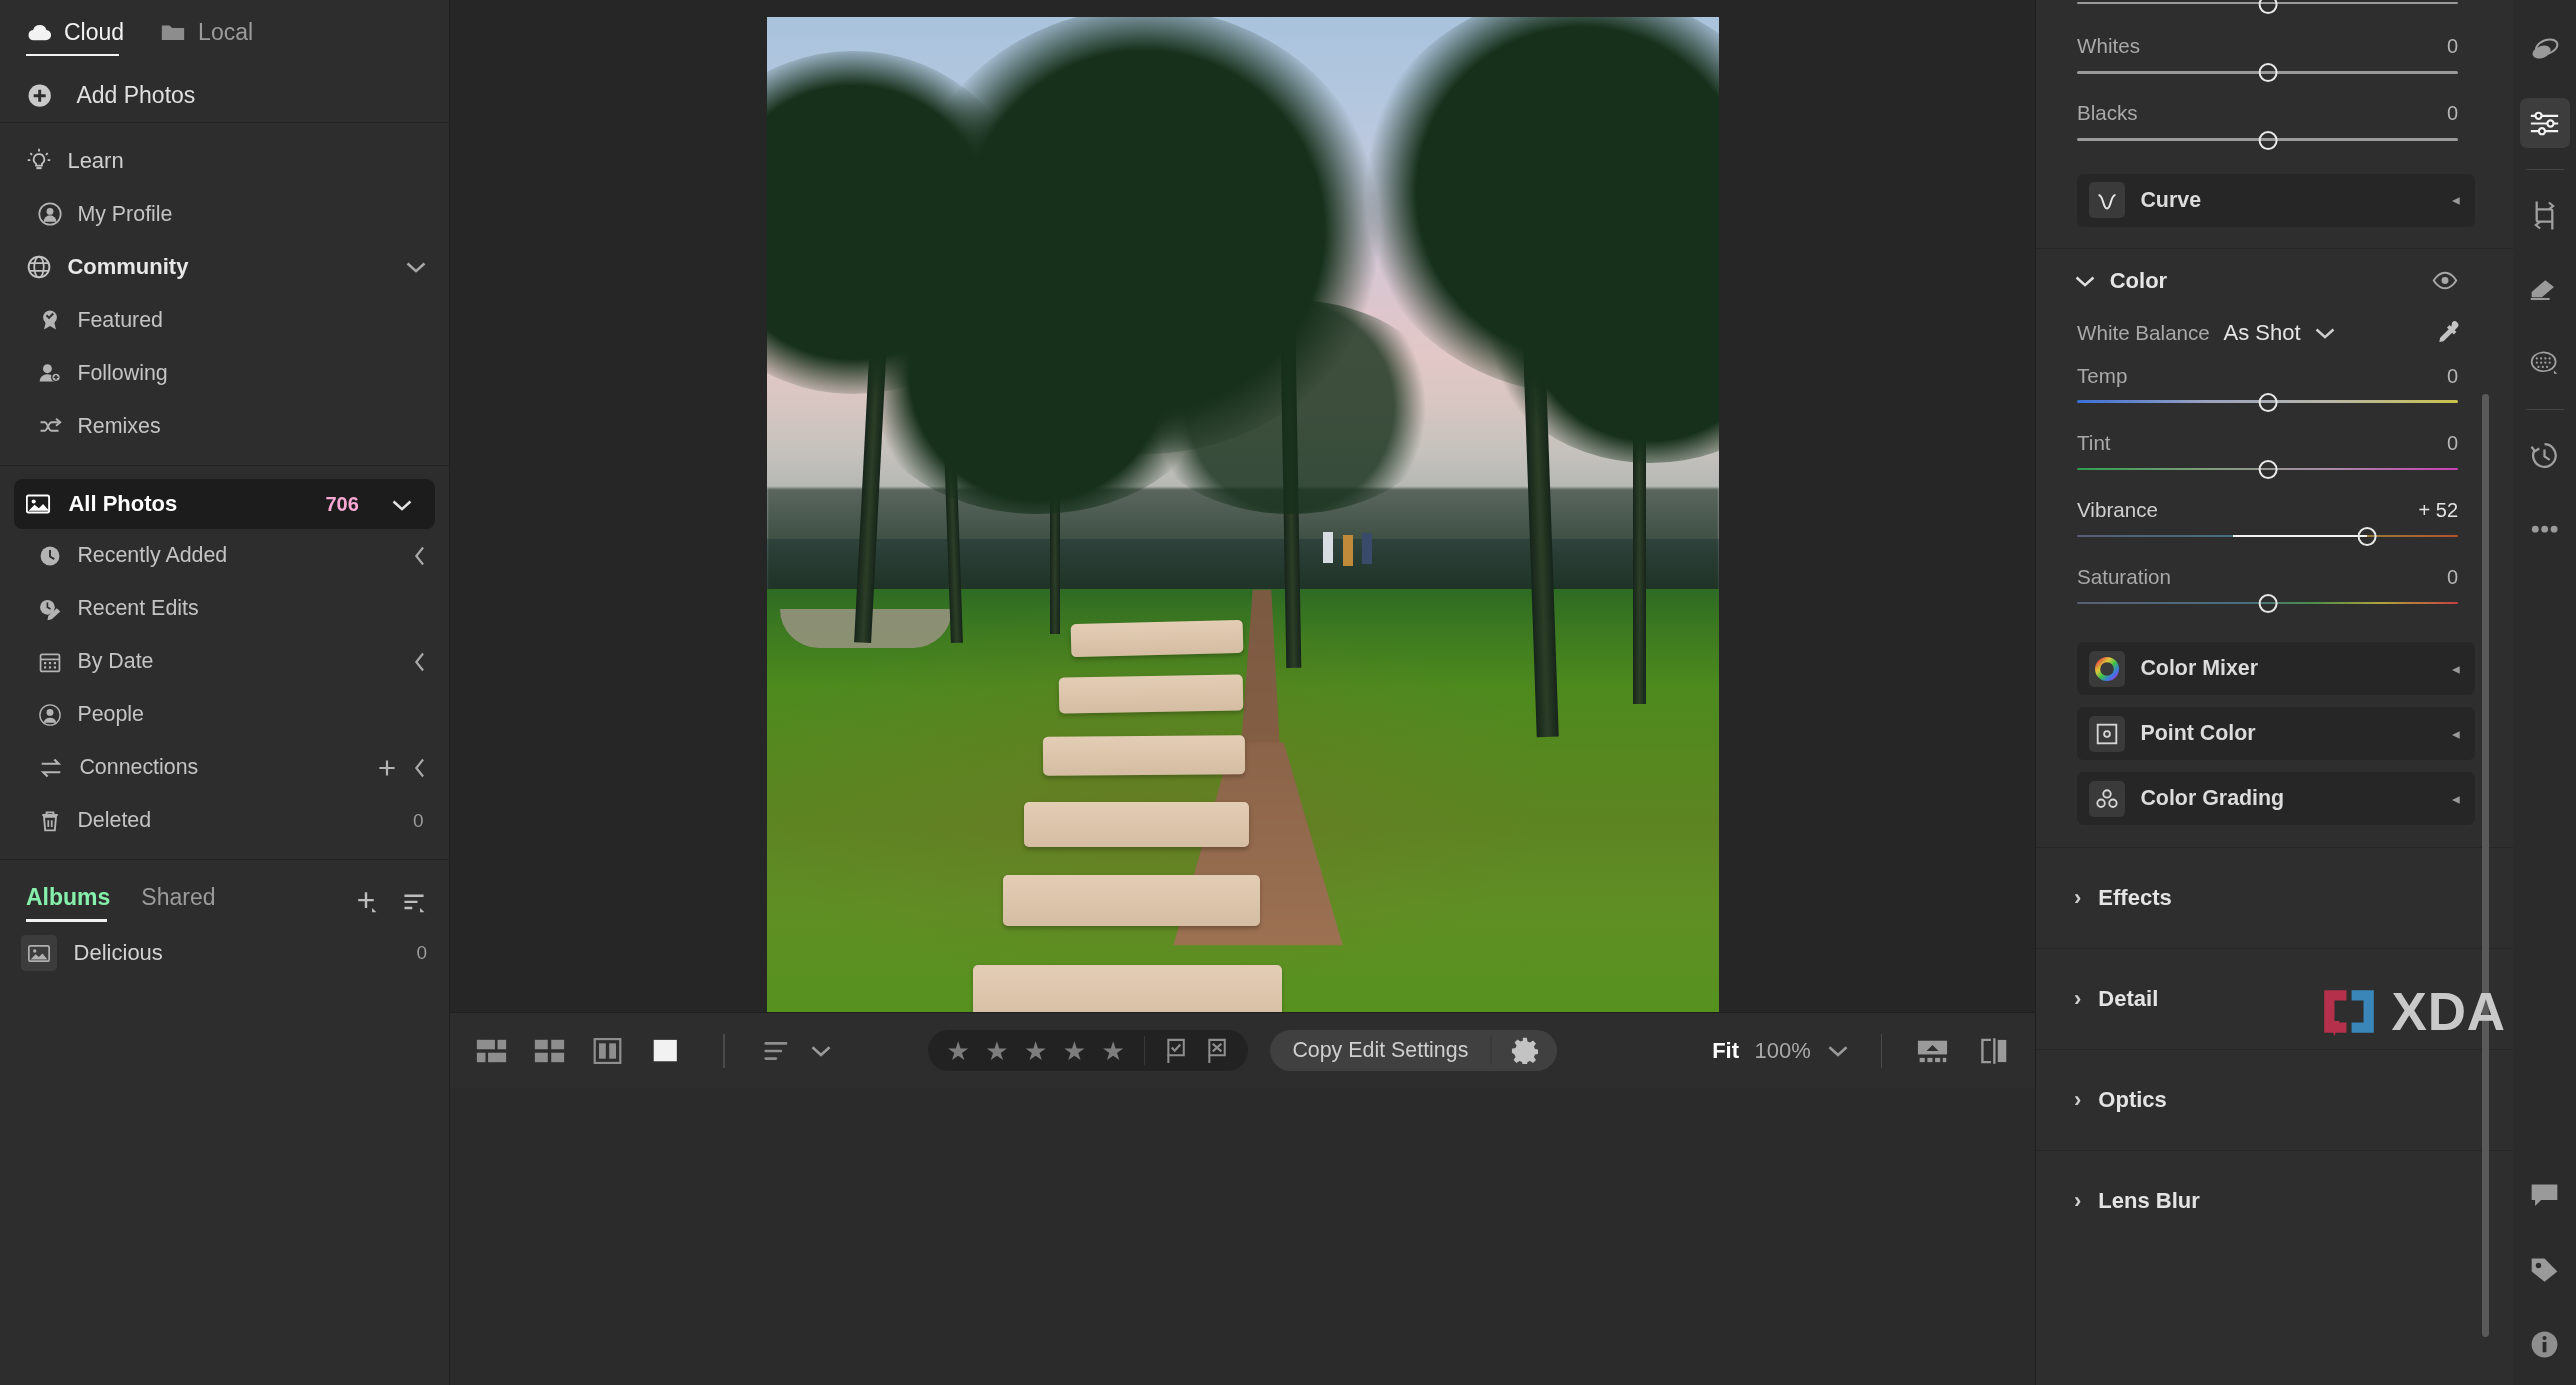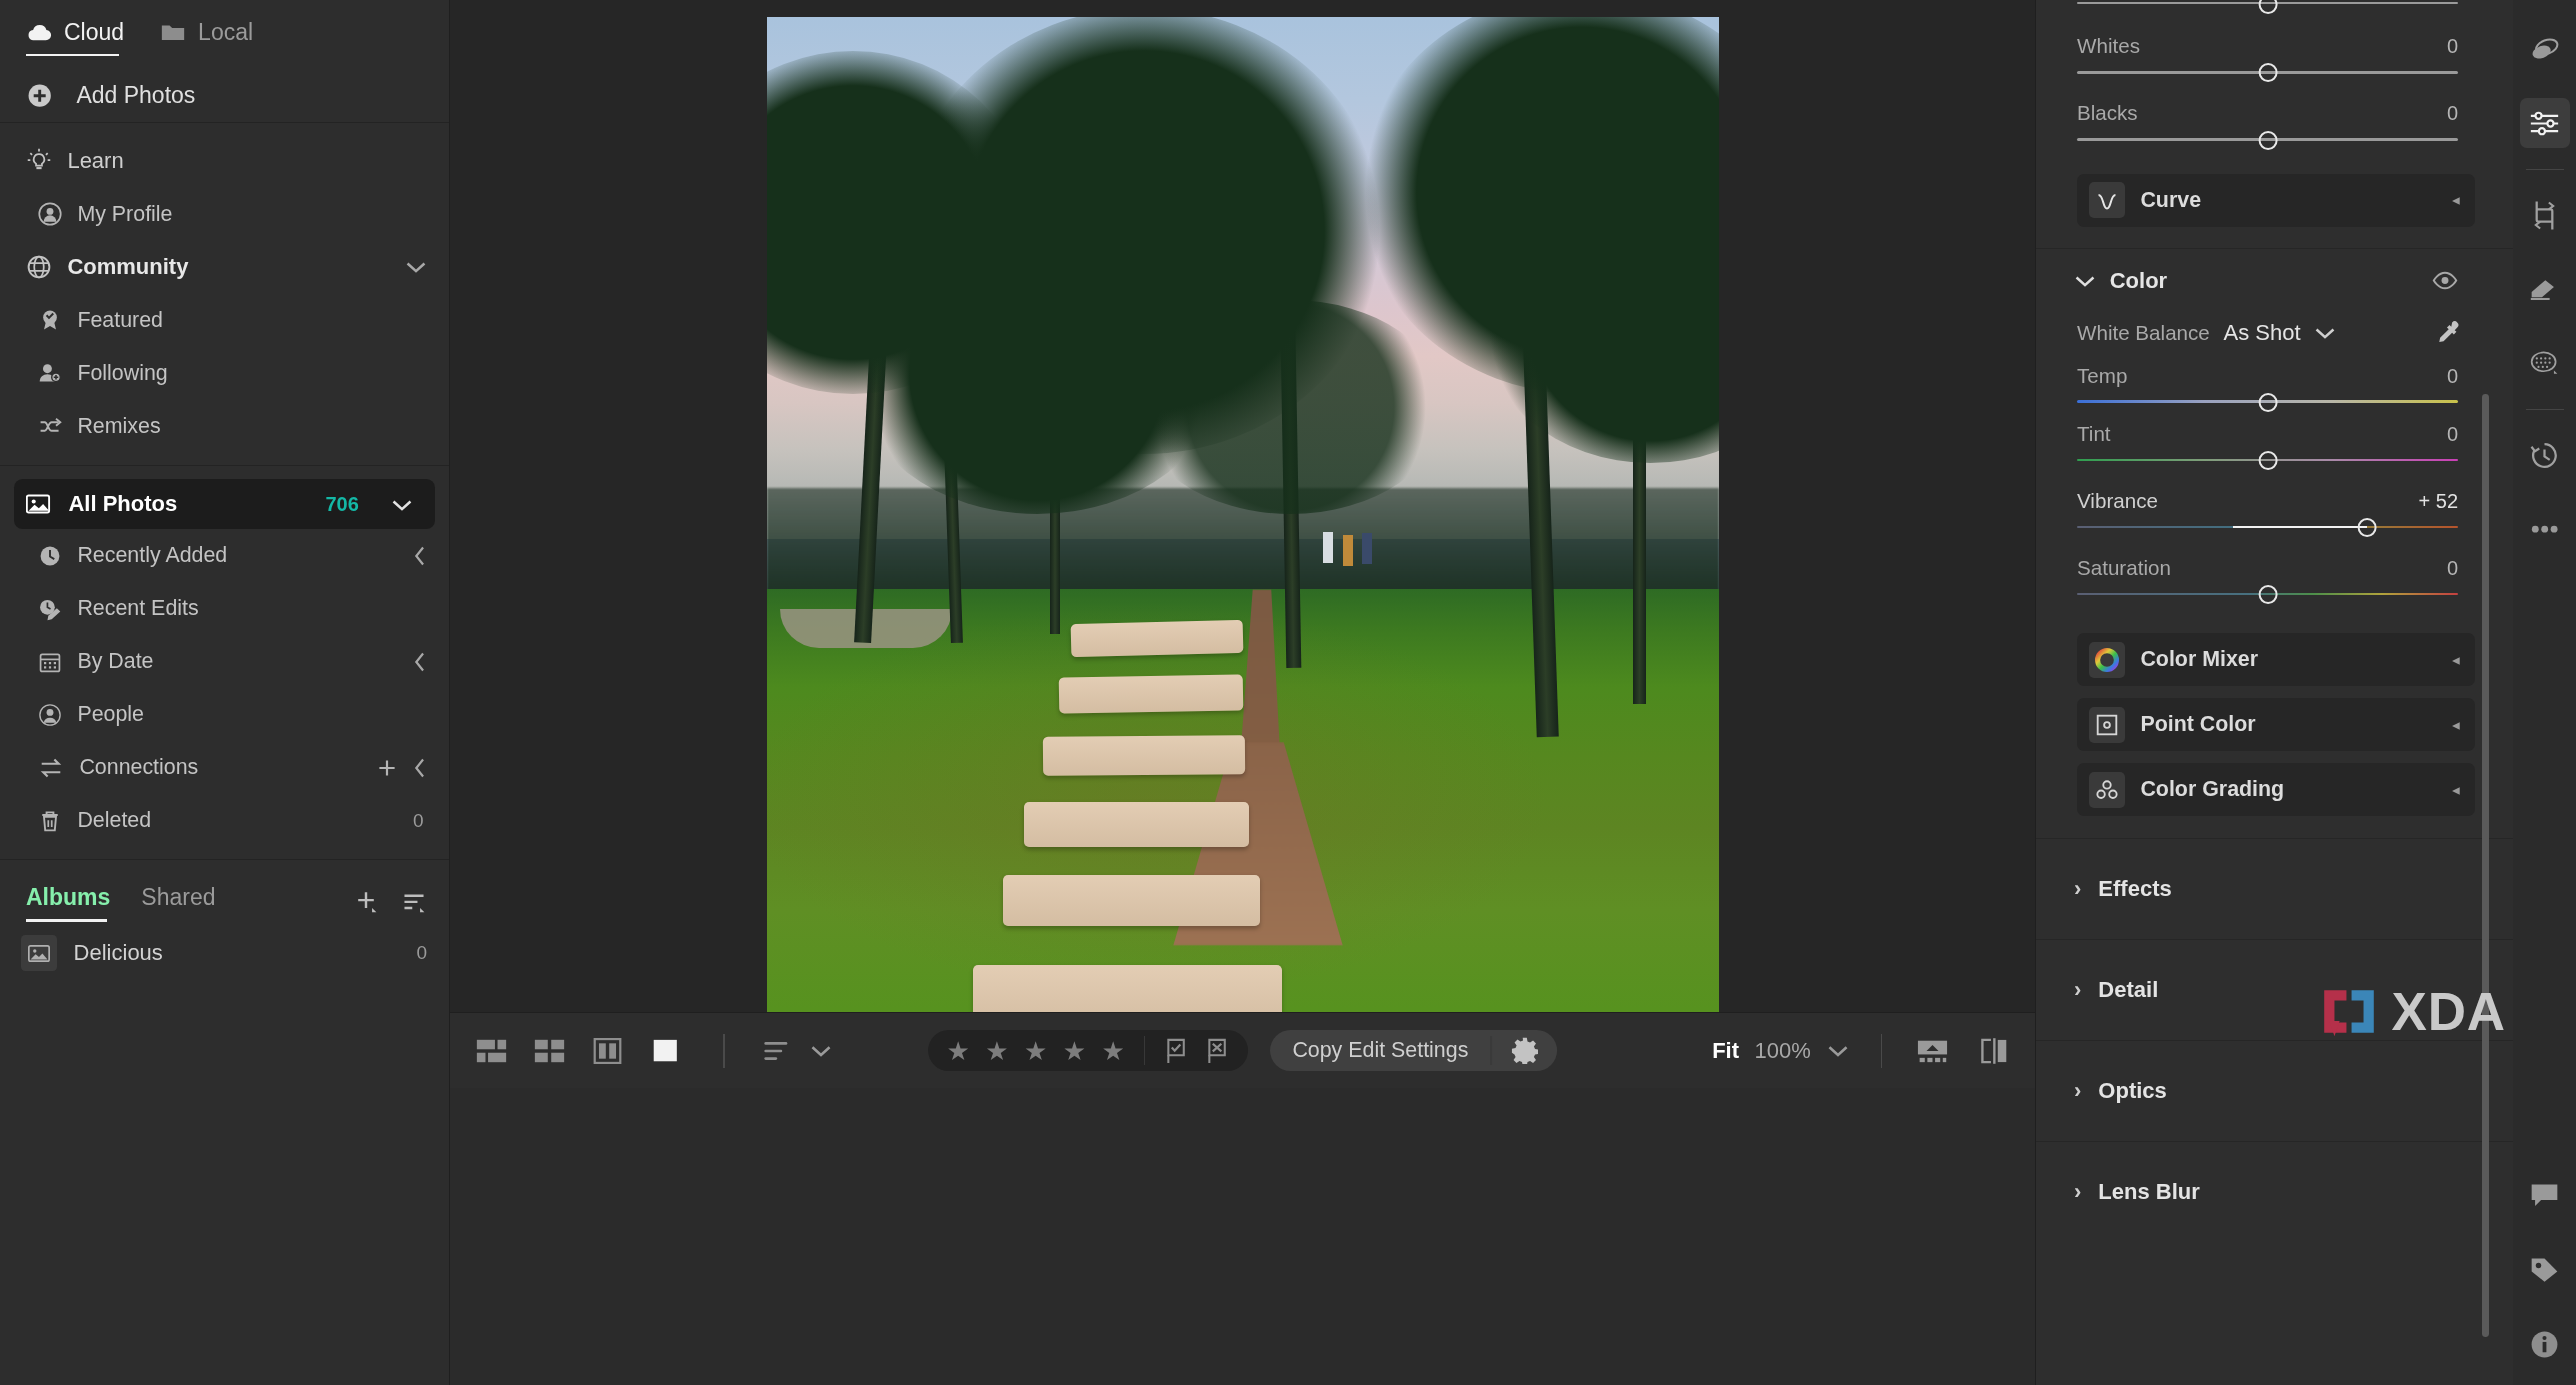--- a/index.html
+++ b/index.html
@@ -42,21 +42,21 @@
   .nav-row .lbl { font-size: 22px; color: #cfcfcf; flex: 1; }
   .nav-row .lbl.bold { font-weight: bold; color: #e8e8e8; }
   .nav-row .count { font-size: 19px; color: #9a9a9a; margin-right: 3.4px; }
   .nav-row.sub { padding-left: 38px; }
   .nav-row.sub .lbl { font-size: 21.4px; color: #c4c4c4; }
   .nav-row.selected {
     background: #1c1c1c; border-radius: 8.6px;
     margin: 0 13.7px; padding-left: 12px; height: 50px;
   }
   .nav-row.selected .lbl { font-weight: bold; color: #ffffff; font-size: 22px; }
-  .nav-row.selected .count { color: #14b8a6; font-weight: bold; font-size: 20px; }
+  .nav-row.selected .count { color: #f9a8d4; font-weight: bold; font-size: 20px; }
   .nav-right { display: flex; align-items: center; gap: 13.7px; }
 
   .albums-hdr { display: flex; align-items: flex-start; padding: 24px 22px 0 26px; gap: 31px; }
   .alb-tab { position: relative; padding-bottom: 10.3px; cursor: pointer; }
   .alb-tab span { font-size: 23px; color: #9b9b9b; }
   .alb-tab.active span { color: #86efac; font-weight: bold; }
   .alb-tab.active::after { content:""; position:absolute; left:0; right:3.4px; bottom:0; height:2.6px; background:#f2f2f2; }
   .albums-actions { margin-left: auto; display: flex; gap: 22px; align-items: center; padding-top: 3.4px; }
 
   .album-row { display: flex; align-items: center; gap: 17px; padding: 13.7px 22px 0 20.6px; cursor: pointer; }
@@ -691,21 +691,21 @@
         <div class="slider-head">
           <span class="slider-label">Temp</span>
           <span class="slider-val">0</span>
         </div>
         <div class="track">
           <div class="bar" style="background:linear-gradient(to right,#3a6fd8,#9aa2c0,#b8b6a8,#c9c24a);"></div>
           <div class="knob" style="left:50%;"></div>
         </div>
       </div>
 
-      <div class="slider-row" style="margin-top:10px;">
+      <div class="slider-row" style="margin-top:19px;">
         <div class="slider-head">
           <span class="slider-label">Tint</span>
           <span class="slider-val">0</span>
         </div>
         <div class="track">
           <div class="bar" style="background:linear-gradient(to right,#2f9e4f,#7f9e7a,#a98aa8,#c93fb5);"></div>
           <div class="knob" style="left:50%;"></div>
         </div>
       </div>
 

